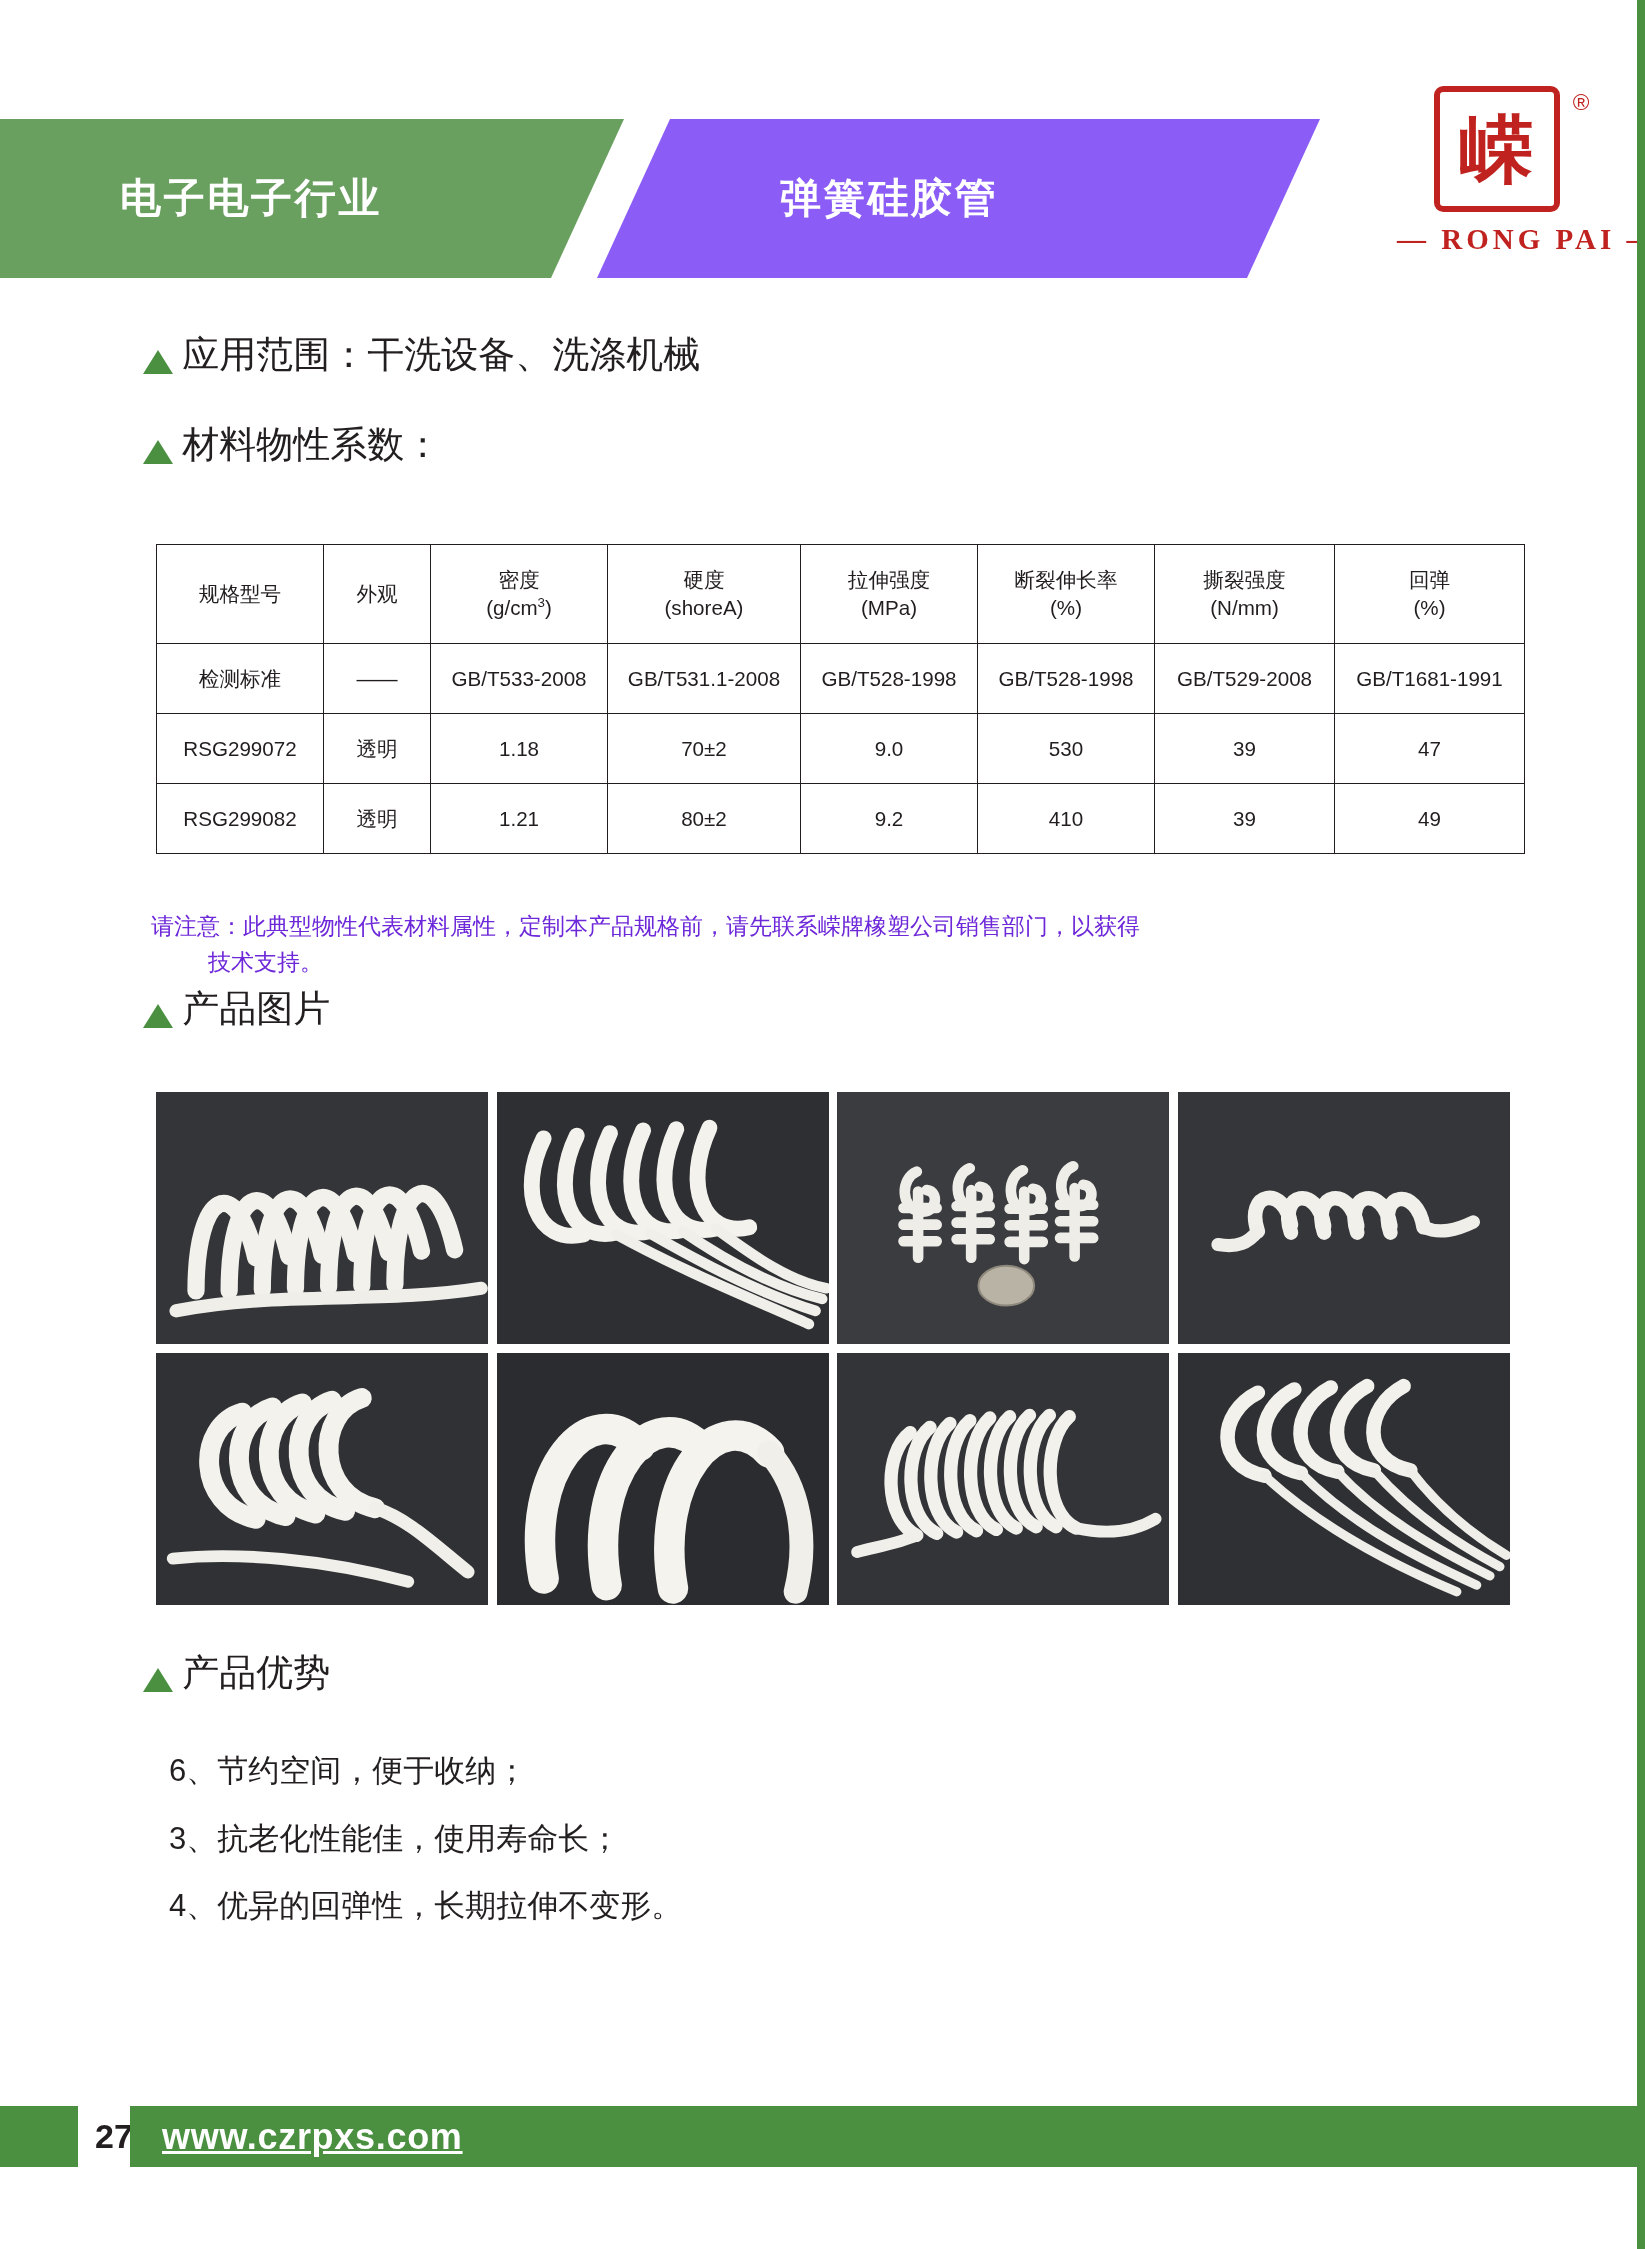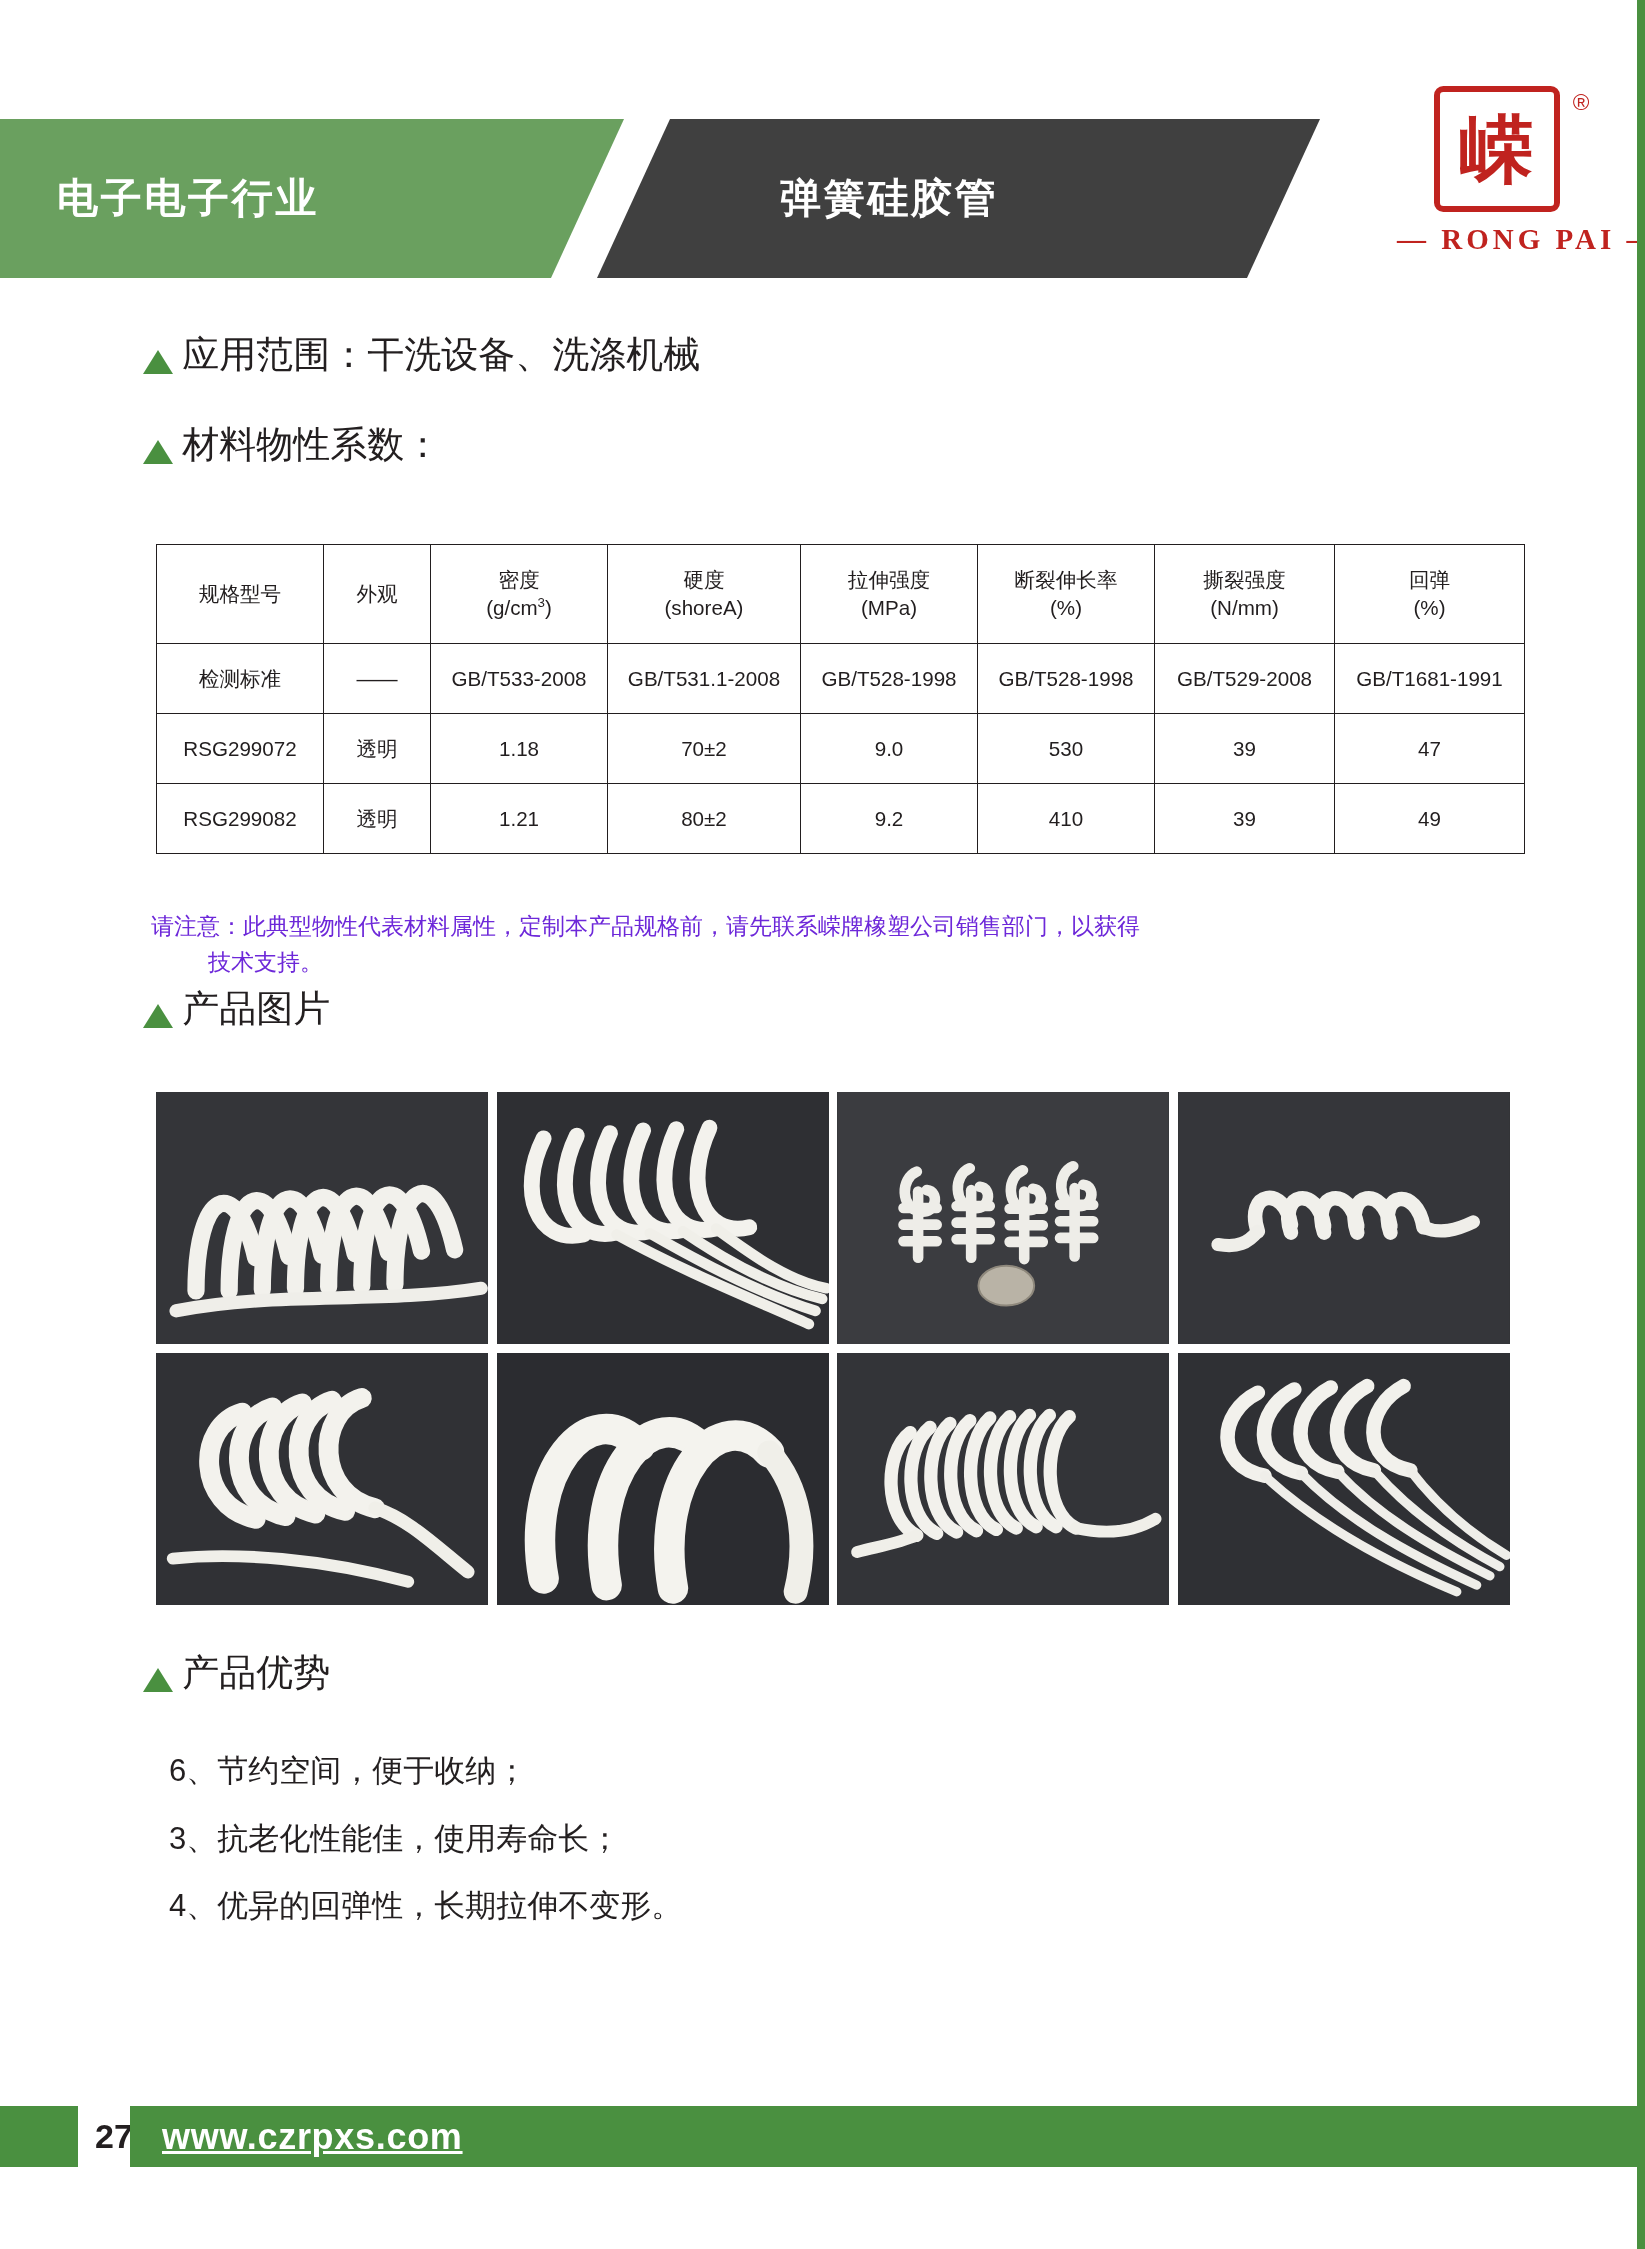--- a/index.html
+++ b/index.html
@@ -28,33 +28,33 @@
     left: 0;
     top: 0;
     width: 624px;
     height: 159px;
     background: #6aa05f;
     clip-path: polygon(0 0, 624px 0, 551px 159px, 0 159px);
     display: flex;
     align-items: center;
   }
   .banner-dark .banner-text {
-    margin-left: 57px;
+    margin-left: 120px;
     color: #ffffff;
     font-size: 41px;
     font-weight: bold;
     letter-spacing: 2.7px;
   }
   .banner-light {
     position: absolute;
     left: 597px;
     top: 0;
     width: 723px;
     height: 159px;
-    background: #404040;
+    background: #8b5cf6;
     clip-path: polygon(73px 0, 723px 0, 650px 159px, 0 159px);
     display: flex;
     align-items: center;
   }
   .banner-light .banner-text {
     margin-left: 183px;
     color: #ffffff;
     font-size: 41px;
     font-weight: bold;
     letter-spacing: 2.7px;

